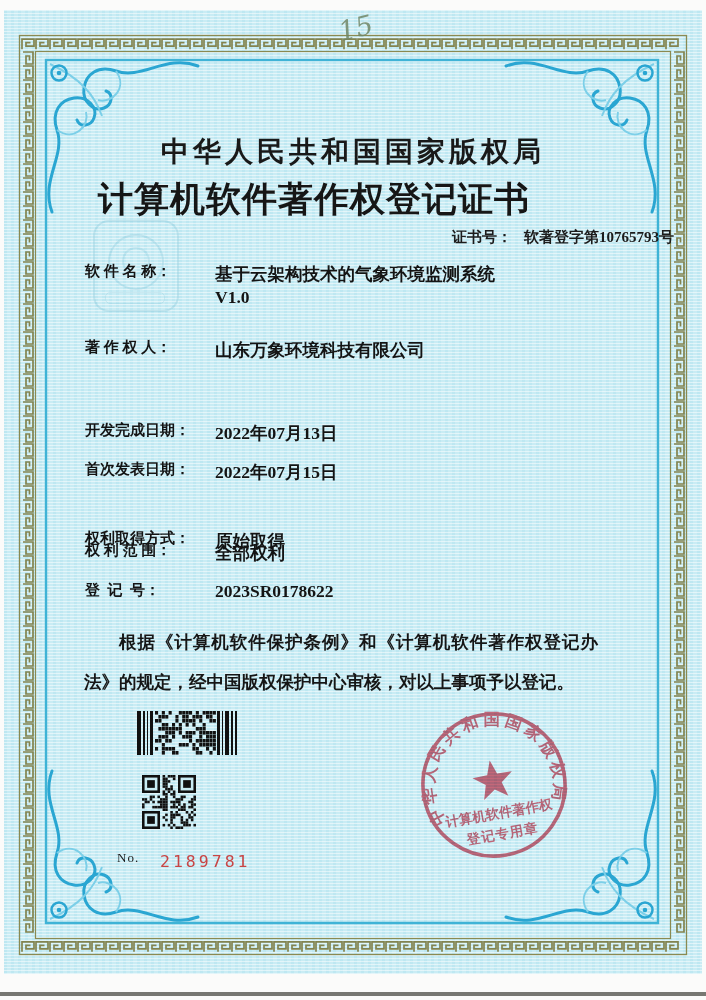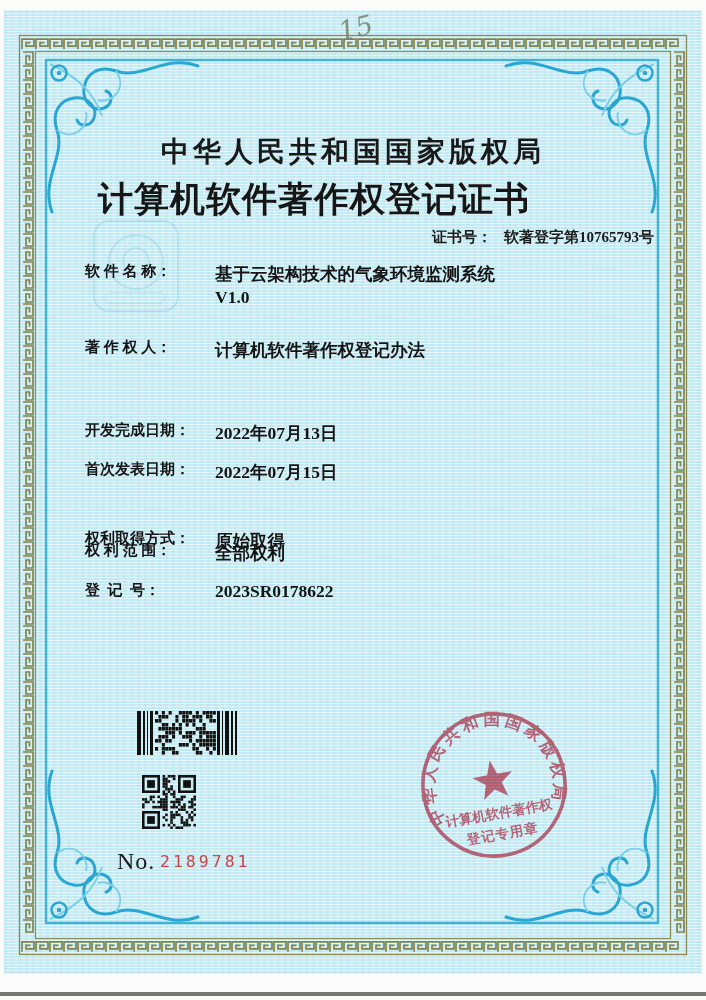--- a/index.html
+++ b/index.html
@@ -44,21 +44,21 @@
 
   .authority{
     position:absolute;left:0;top:133px;width:706px;text-align:center;
     font-size:28px;font-weight:bold;color:#191919;letter-spacing:4px;
   }
   .cert-title{
     position:absolute;left:0;top:176px;width:628px;text-align:center;
     font-size:35px;font-weight:bold;color:#161616;letter-spacing:1px;
   }
   .certno{
-    position:absolute;left:432px;top:228px;
+    position:absolute;left:452px;top:228px;
     font-size:15px;font-weight:bold;color:#1c1c1c;white-space:nowrap;
   }
   .certno .cn-label{margin-right:12px;}
 
   .field{position:absolute;left:0;top:0;width:706px;}
   .field .lbl{
     position:absolute;left:85px;font-size:15px;font-weight:bold;color:#141414;white-space:pre;
   }
   .field .val{
     position:absolute;left:215px;font-size:17.5px;font-weight:bold;color:#141414;white-space:nowrap;
@@ -75,21 +75,21 @@
   .declaration{
     position:absolute;left:84px;top:622px;width:514px;
     font-size:17.5px;font-weight:bold;color:#161616;line-height:40px;
     text-align:justify;text-indent:35px;
   }
 
   .barcode{position:absolute;left:137px;top:711px;width:104px;height:44px;}
   .qrcode{position:absolute;left:142px;top:775px;width:54px;height:54px;}
 
   .serial{position:absolute;left:117px;top:848px;width:220px;}
-  .serial .no-label{font-size:24px;color:#1b1b1b;letter-spacing:1px;}
+  .serial .no-label{font-size:13px;color:#1b1b1b;letter-spacing:1px;}
   .serial .no-value{
     position:absolute;left:43px;top:4px;
     font-family:"DejaVu Sans Mono",monospace;font-size:16.5px;letter-spacing:3px;
     color:#c74545;
   }
   .issue-date{
     position:absolute;left:424px;top:845px;
     font-size:18.5px;font-weight:bold;color:#101010;letter-spacing:1px;white-space:nowrap;
   }
   .stamp-wrap{
@@ -364,21 +364,21 @@
     <span class="cn-label">证书号：</span><span>软著登字第10765793号</span>
   </div>
 
   <div class="field f-name">
     <span class="lbl">软 件 名 称：</span>
     <span class="val">基于云架构技术的气象环境监测系统</span>
     <span class="val2">V1.0</span>
   </div>
   <div class="field f-owner">
     <span class="lbl">著 作 权 人：</span>
-    <span class="val">计算机软件著作权登记办法</span>
+    <span class="val">山东万象环境科技有限公司</span>
   </div>
   <div class="field f-dev">
     <span class="lbl">开发完成日期：</span>
     <span class="val">2022年07月13日</span>
   </div>
   <div class="field f-pub">
     <span class="lbl">首次发表日期：</span>
     <span class="val">2022年07月15日</span>
   </div>
   <div class="field f-way">
@@ -387,20 +387,21 @@
   </div>
   <div class="field f-scope">
     <span class="lbl">权 利 范 围：</span>
     <span class="val">全部权利</span>
   </div>
   <div class="field f-reg">
     <span class="lbl">登  记  号：</span>
     <span class="val">2023SR0178622</span>
   </div>
 
+  <div class="declaration">根据《计算机软件保护条例》和《计算机软件著作权登记办法》的规定，经中国版权保护中心审核，对以上事项予以登记。</div>
 
   <svg id="barcode-svg" class="barcode" viewBox="0 0 104 44">
       <rect x="0" y="0" width="4" height="44" fill="#111"></rect>
       <rect x="6" y="0" width="2" height="44" fill="#111"></rect>
       <rect x="10" y="0" width="1" height="44" fill="#111"></rect>
       <rect x="13" y="0" width="3" height="44" fill="#111"></rect>
       <rect x="18" y="0" width="3.1" height="3.6" fill="#111"></rect>
       <rect x="24.799999999999997" y="0" width="3.1" height="3.6" fill="#111"></rect>
       <rect x="31.599999999999994" y="0" width="3.1" height="3.6" fill="#111"></rect>
       <rect x="41.79999999999999" y="0" width="3.1" height="3.6" fill="#111"></rect>

